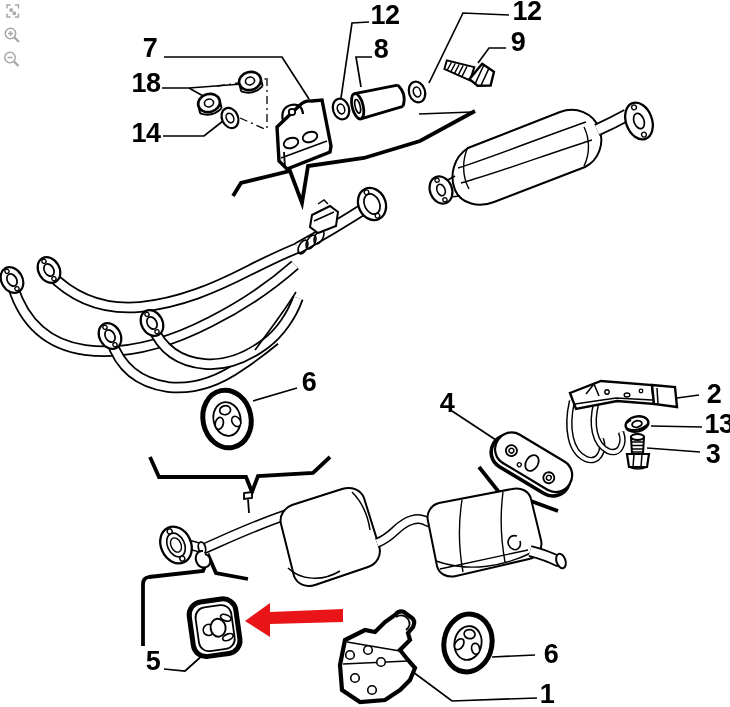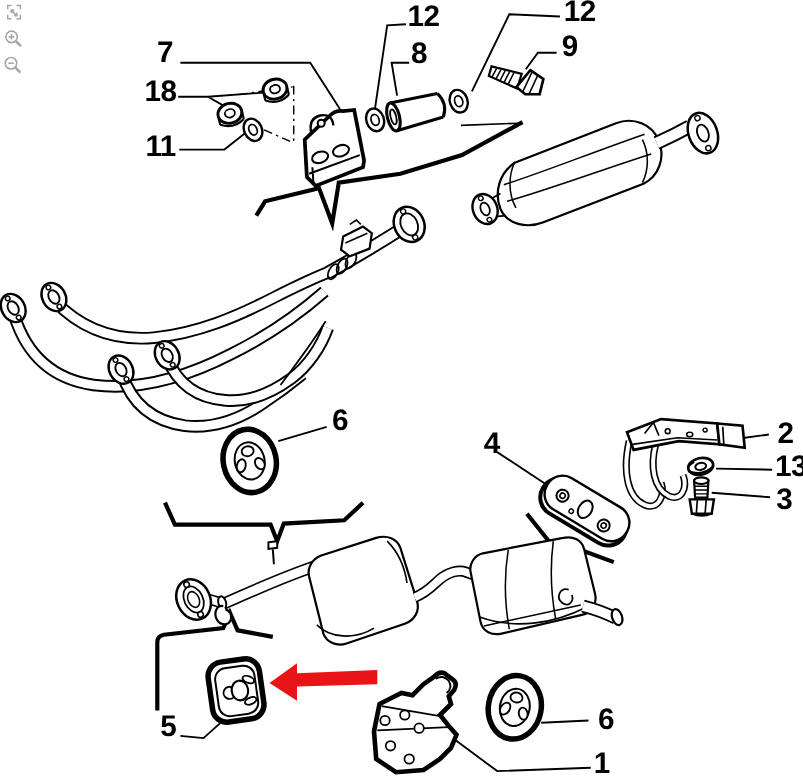--- a/index.html
+++ b/index.html
@@ -291,21 +291,21 @@
       <circle cx="381" cy="662" r="4.3" fill="#fff" stroke="#000" stroke-width="1.6"></circle>
       <circle cx="355" cy="678" r="4.3" fill="#fff" stroke="#000" stroke-width="1.6"></circle>
       <circle cx="372" cy="690" r="4.3" fill="#fff" stroke="#000" stroke-width="1.6"></circle>
     </g>
 
     <path d="M245,621 L270,603 L270,612 L343,609 L343,622 L270,624 L270,637 Z" fill="#e81417"></path>
   </svg>
 
   <div class="callout" style="left:150px;top:48px">7</div>
   <div class="callout" style="left:146px;top:83px">18</div>
-  <div class="callout" style="left:146px;top:133px">11</div>
+  <div class="callout" style="left:146px;top:133px">14</div>
   <div class="callout" style="left:385px;top:15px">12</div>
   <div class="callout" style="left:381px;top:49px">8</div>
   <div class="callout" style="left:527px;top:11px">12</div>
   <div class="callout" style="left:518px;top:42px">9</div>
   <div class="callout" style="left:309px;top:382px">6</div>
   <div class="callout" style="left:447px;top:403px">4</div>
   <div class="callout" style="left:714px;top:394px">2</div>
   <div class="callout" style="left:719px;top:424px">13</div>
   <div class="callout" style="left:713px;top:454px">3</div>
   <div class="callout" style="left:153px;top:661px">5</div>

